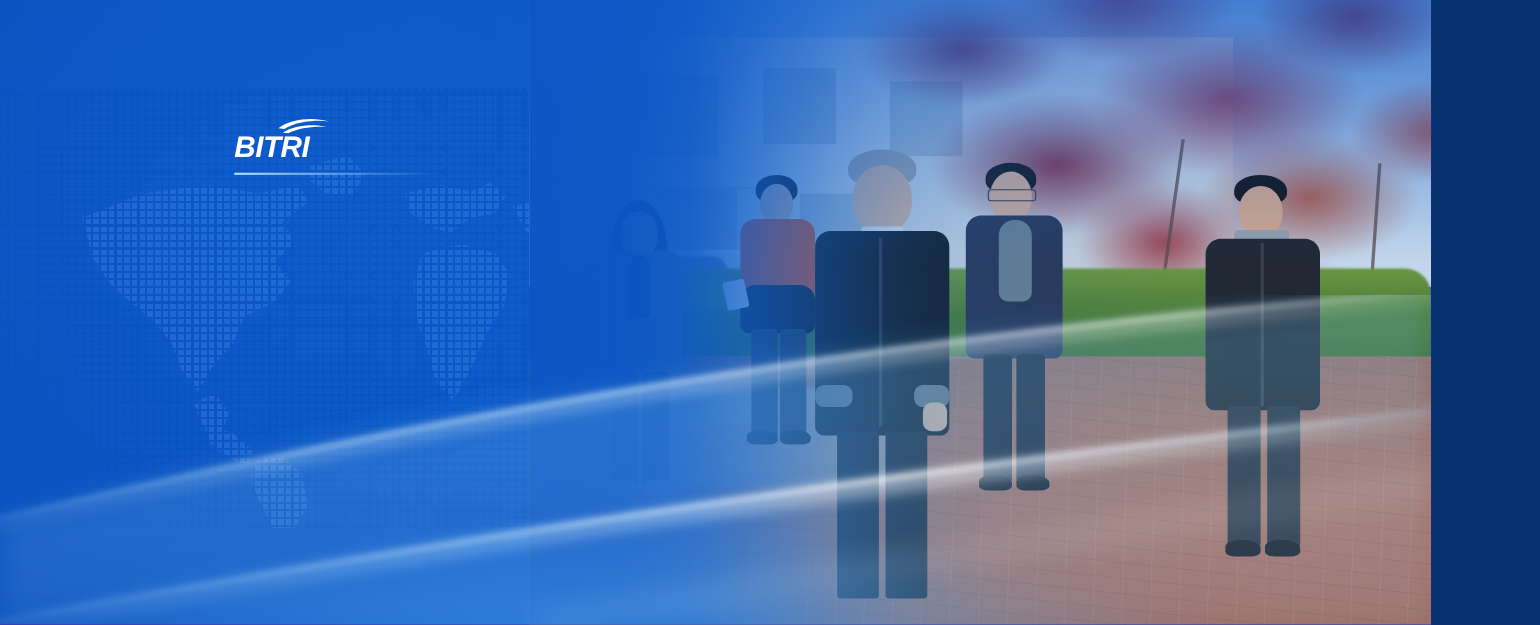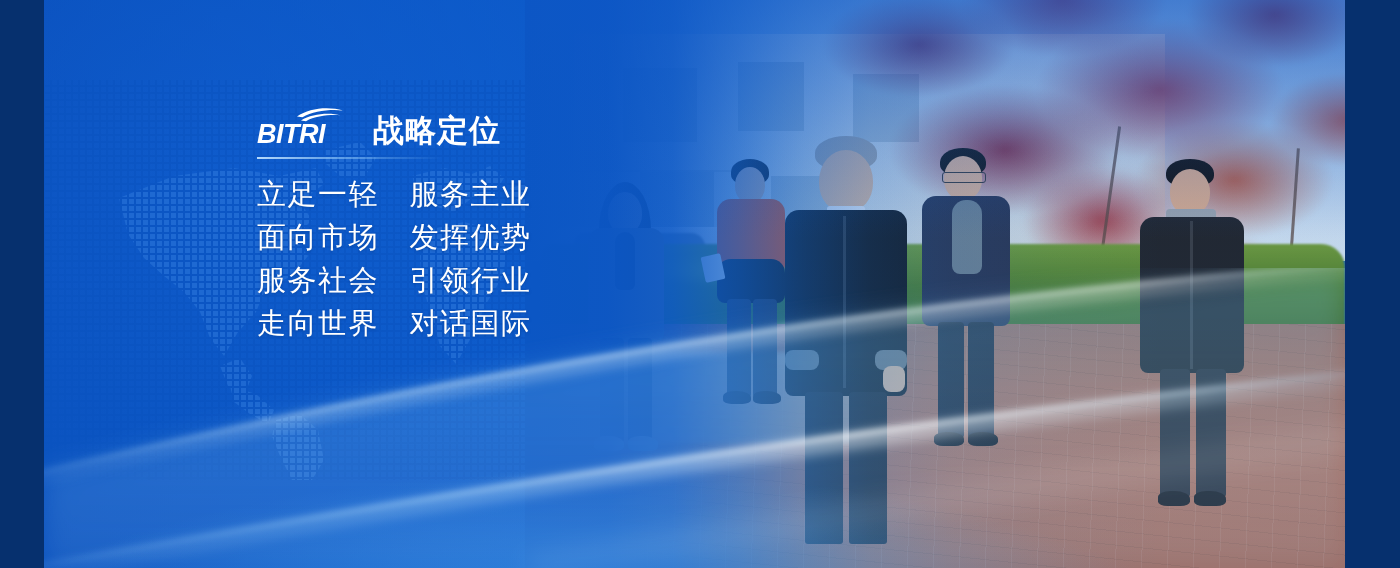--- a/index.html
+++ b/index.html
@@ -10,21 +10,20 @@
   body {
     font-family: "Liberation Sans", sans-serif;
   }
 
   #banner {
     position: relative;
     width: 1301px;
     height: 568px;
     overflow: hidden;
     background: #a21caf;
-    margin-left: 44px;
   }
 
   
   .bg-base {
     position: absolute;
     inset: 0;
     background:
       radial-gradient(ellipse 900px 700px at 14% 30%, #1363d8 0%, #0b55c4 45%, #0a4db4 100%);
   }
   .bg-base2 {
@@ -447,27 +446,20 @@
         <svg width="104" height="44" viewBox="0 0 104 44" aria-hidden="true">
 
           <g fill="#ffffff">
             <path d="M40,12.5 C52,3.6 72,2.2 86,6.4 C73.5,4.8 56,6.8 45.5,13.2 Z"></path>
             <path d="M44,16.6 C55,9.6 72,8.4 84,11.4 C73,10.4 58.5,12.0 49,17.2 Z"></path>
           </g>
 
           <text x="0" y="39" font-family="'Liberation Sans', sans-serif" font-size="27" font-weight="700" font-style="italic" letter-spacing="-0.5" fill="#ffffff">BITRI</text>
         </svg>
       </div>
-      <div class="brand-cn">战略定位</div>
     </div>
 
 
     <div class="rule"></div>
 
-    <div class="slogans">
-      <div class="slogan-line">立足一轻　服务主业</div>
-      <div class="slogan-line">面向市场　发挥优势</div>
-      <div class="slogan-line">服务社会　引领行业</div>
-      <div class="slogan-line">走向世界　对话国际</div>
-    </div>
   </div>
 
 </div>
 
 </body></html>

